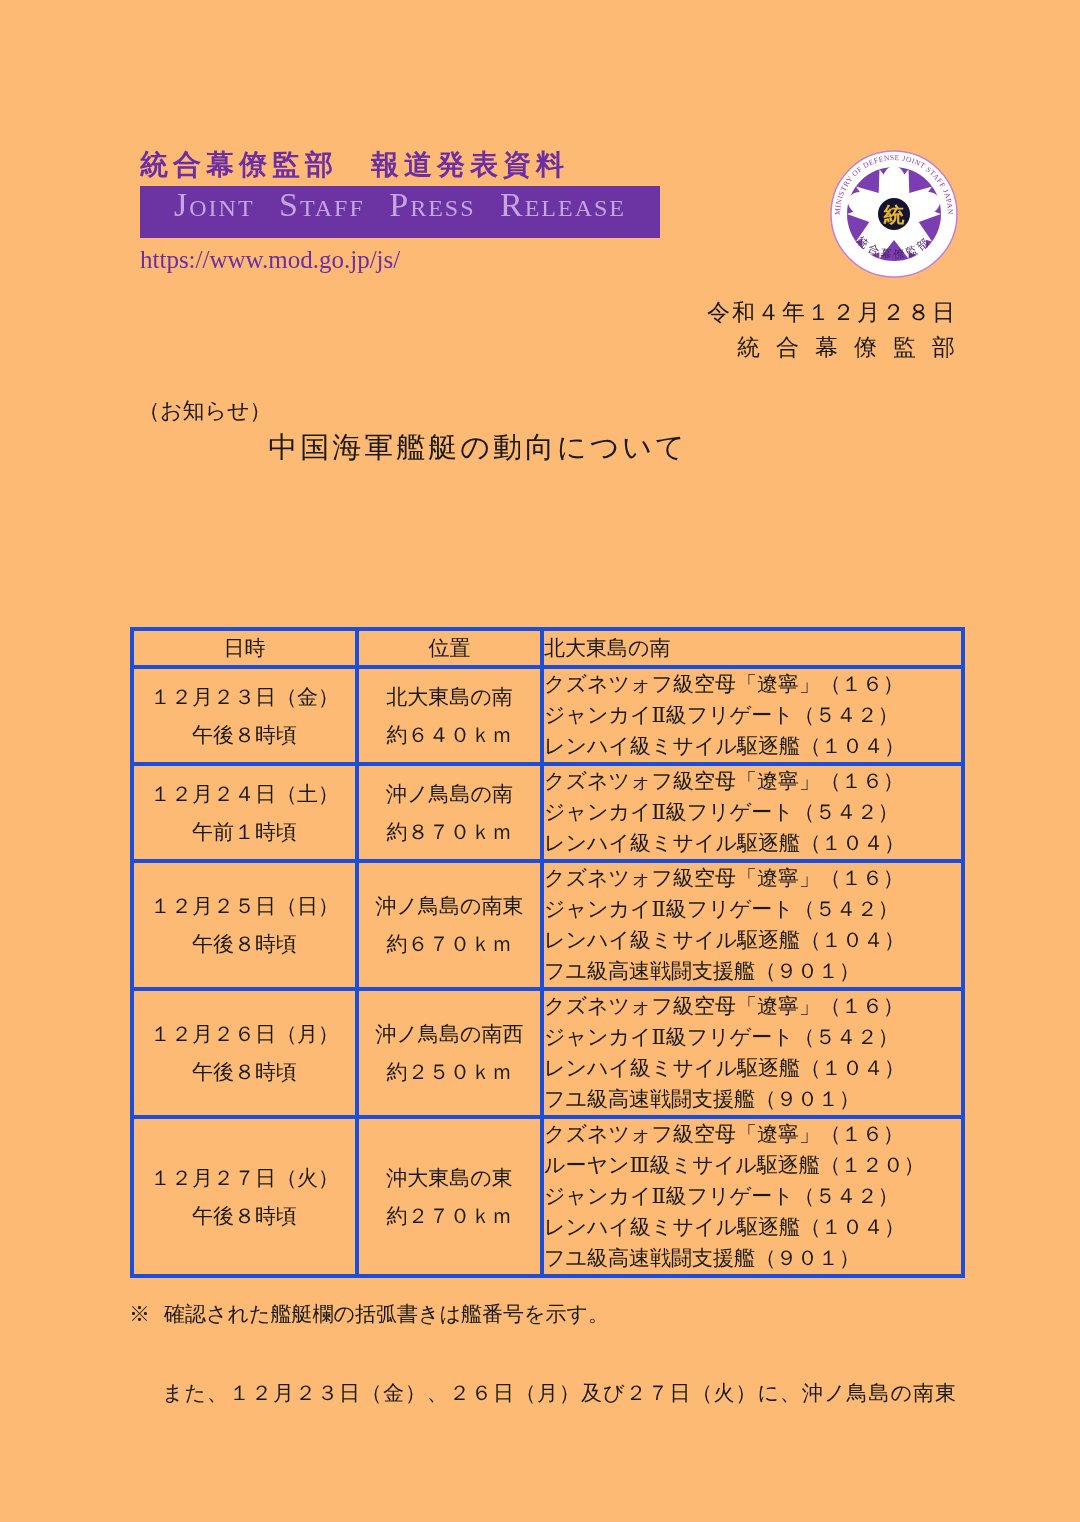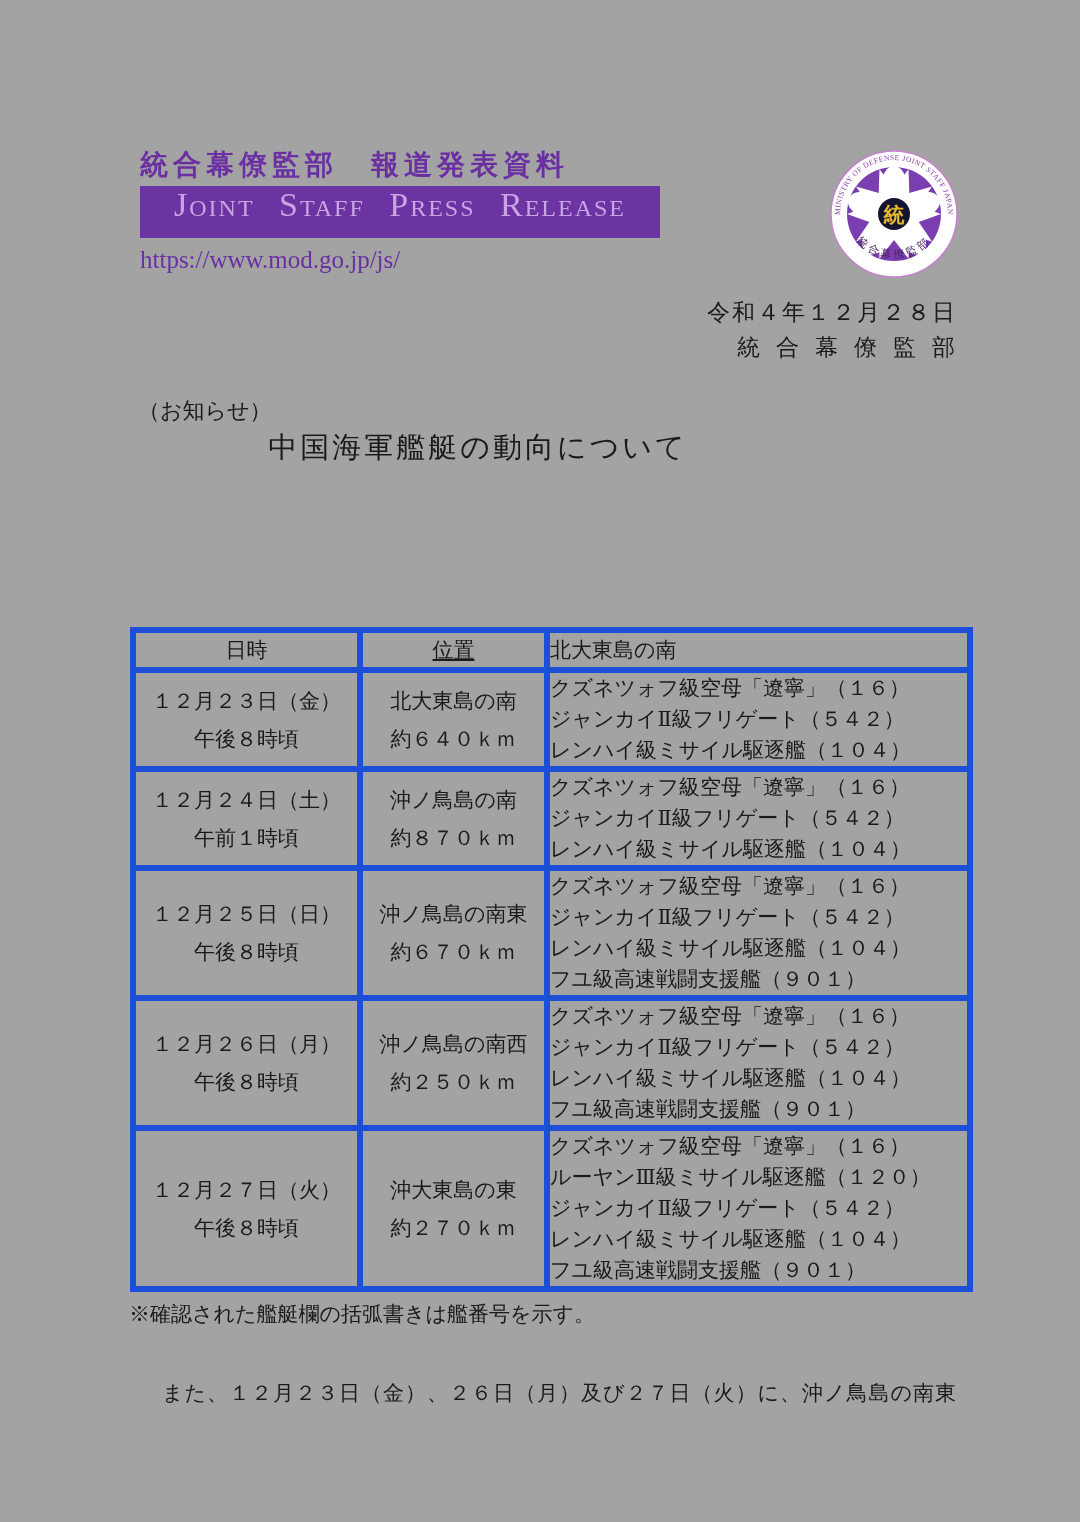--- a/index.html
+++ b/index.html
@@ -1,19 +1,19 @@
 <!DOCTYPE html>
 <html lang="ja"><head>
 <meta charset="utf-8">
 <style>
   html,body{margin:0;padding:0;background:#ffffff;}
   .page{
     position:relative;
     width:1080px;height:1522px;
-    background:#a3a3a3;
+    background:#fdba74;
     font-family:"Liberation Serif","DejaVu Serif",serif;
     color:#1a1a1a;
     overflow:hidden;
   }
   .agency-line{
     position:absolute;left:140px;top:146px;
     font-size:28px;font-weight:bold;letter-spacing:5px;
     color:#6b2fa3;white-space:nowrap;
   }
   .banner{
@@ -54,36 +54,36 @@
     text-align:justify;text-justify:inter-ideograph;
   }
   .para-1{top:490px;}
   .para-2{top:1376px;text-align-last:justify;}
   .ship-table{
     position:absolute;left:130px;top:627px;
     border-collapse:collapse;table-layout:fixed;
     font-size:21px;color:#1a1a1a;
   }
   .ship-table th,.ship-table td{
-    border:6px solid #1d4ed8;
+    border:4px solid #1d4ed8;
     font-weight:normal;padding:0;vertical-align:middle;
   }
   .ship-table th{height:34px;}
   .th-dt{width:221px;text-align:center;}
-  .th-loc{width:181px;text-align:center;text-decoration:underline;}
+  .th-loc{width:181px;text-align:center;}
   .th-ships{width:417px;text-align:left;padding-left:14px;}
   .col-dt,.col-loc{text-align:center;border-radius:6px;}
   .cell-line{line-height:38px;white-space:nowrap;}
   .col-ships{padding:4px 4px 4px 14px;}
   .ship-line{line-height:31px;white-space:nowrap;text-align:left;}
   .footnote{
     position:absolute;left:129px;top:1300px;
     font-size:21px;white-space:nowrap;
   }
-  .footnote .fn-text{}
+  .footnote .fn-text{margin-left:14px;}
 </style>
 </head>
 <body>
 
 <div class="page">
 
   <div class="agency-line">統合幕僚監部　報道発表資料</div>
 
   <div class="banner">
     <span class="banner-text">Joint Staff Press Release</span>

